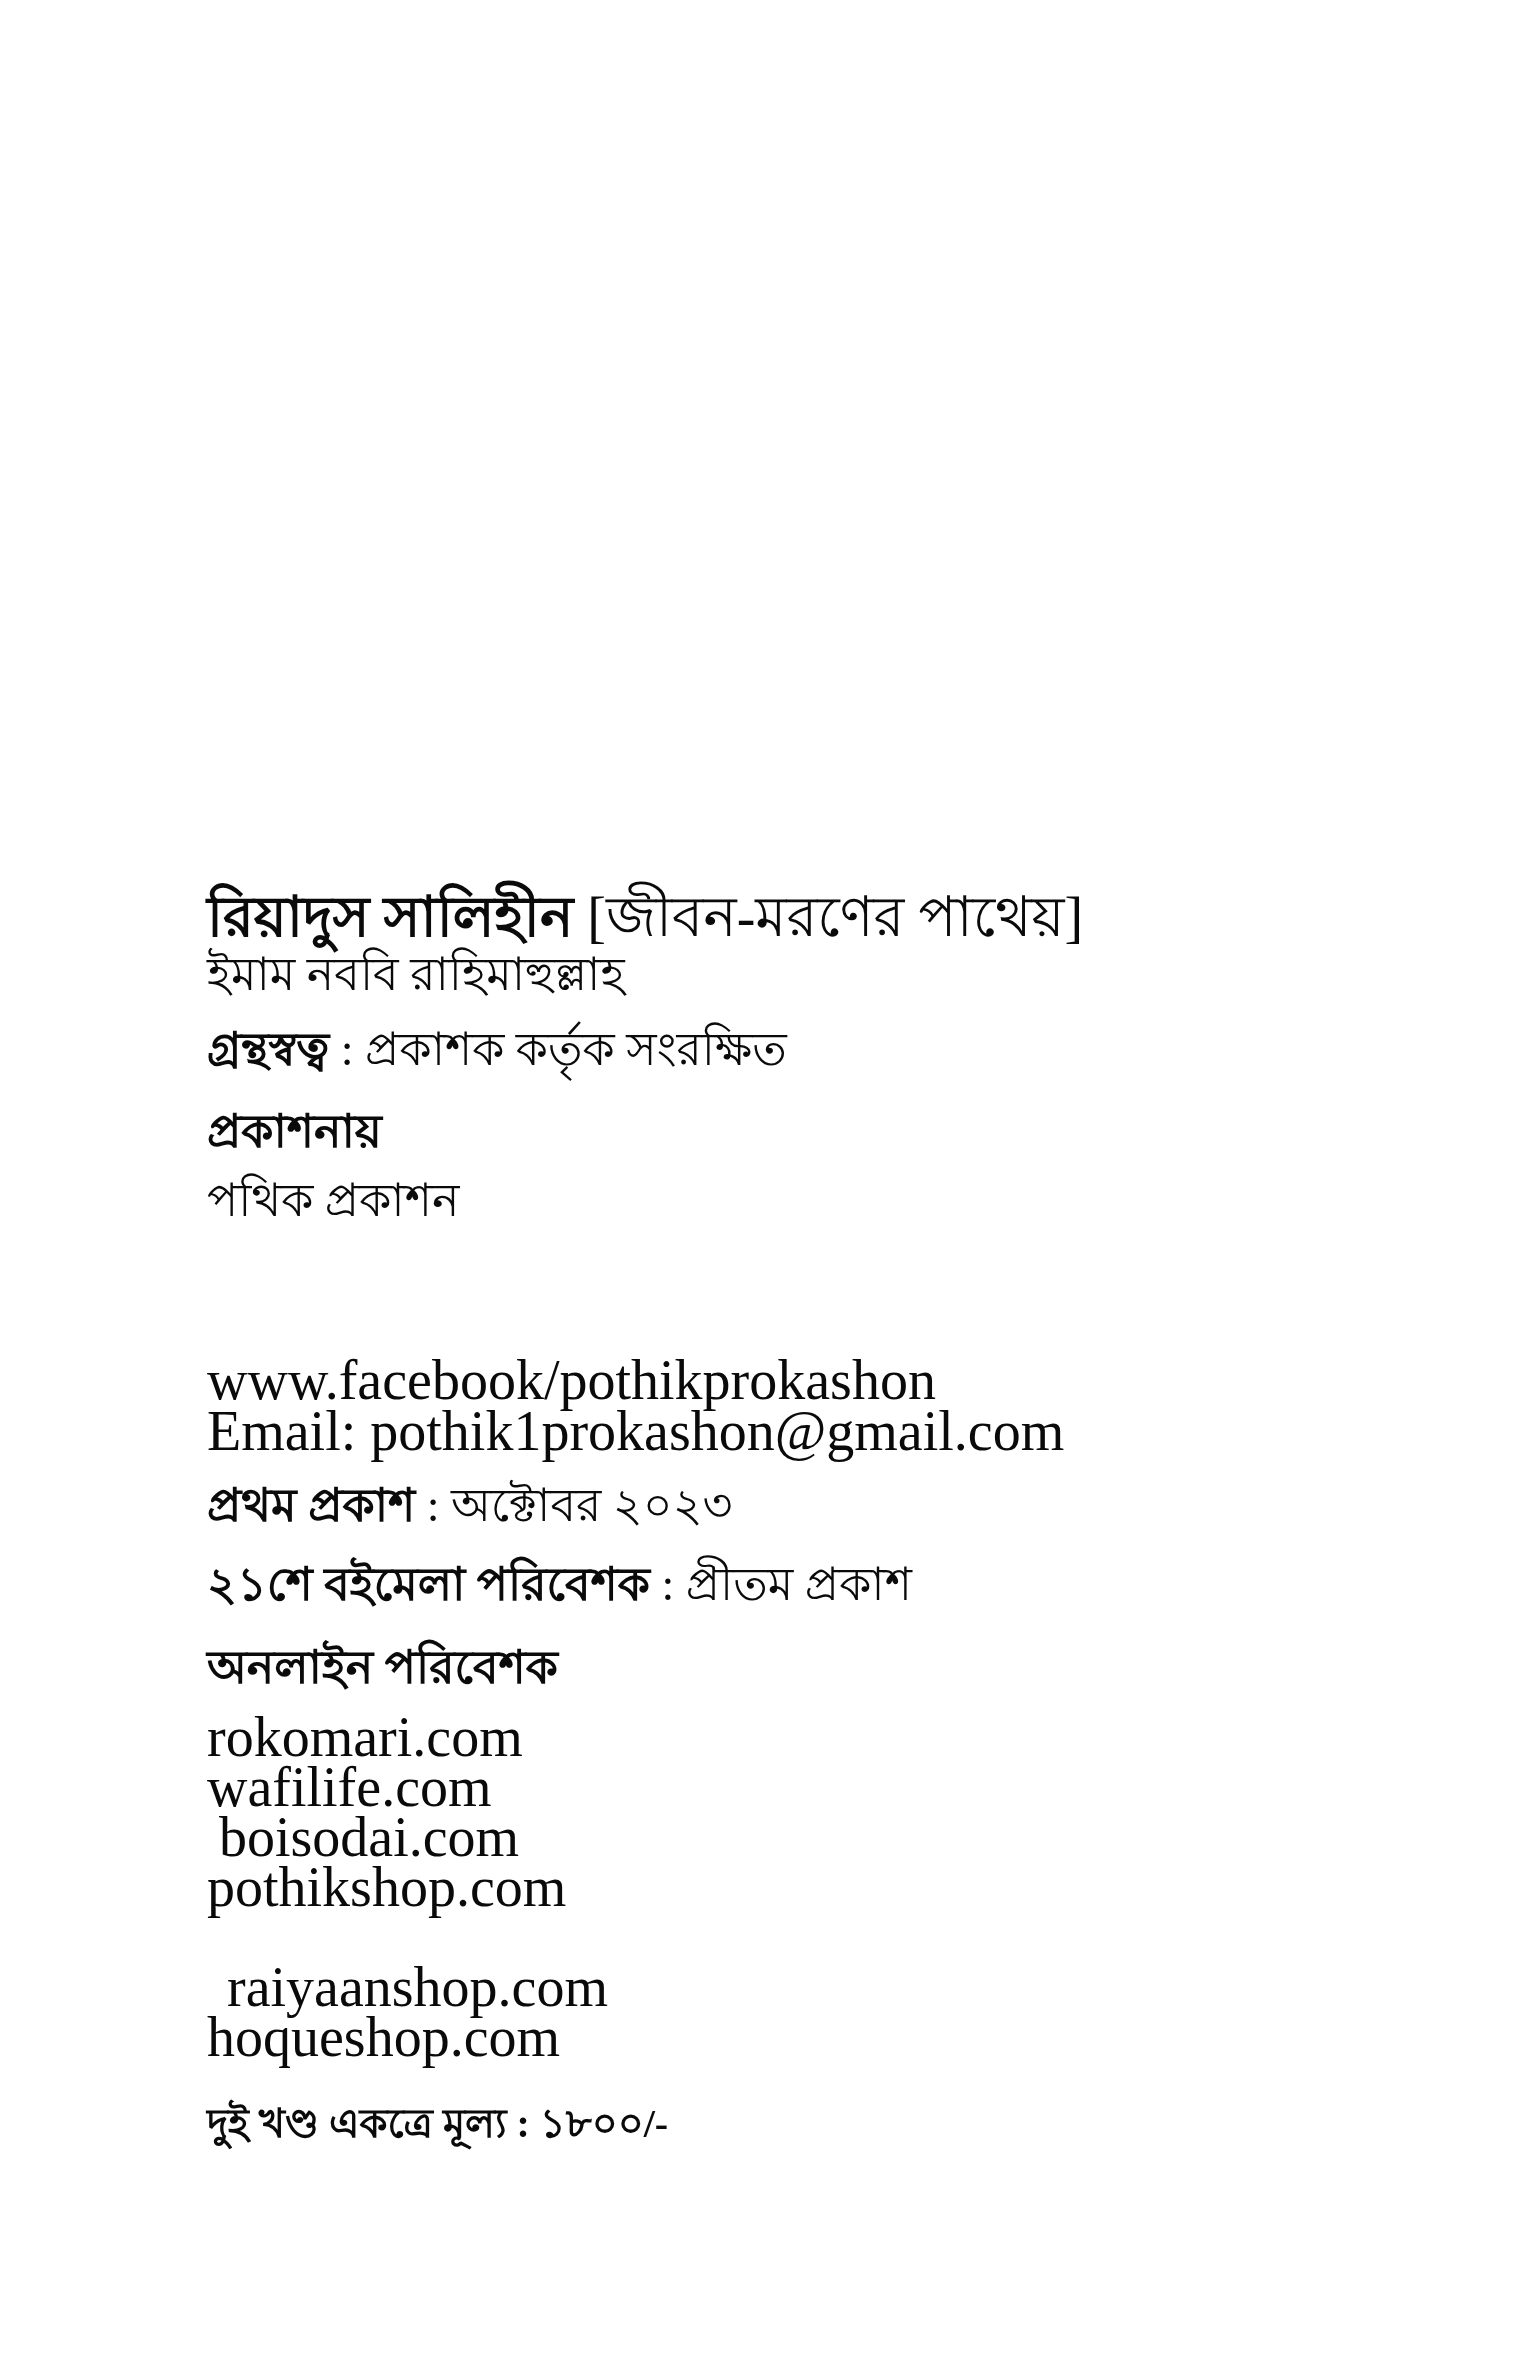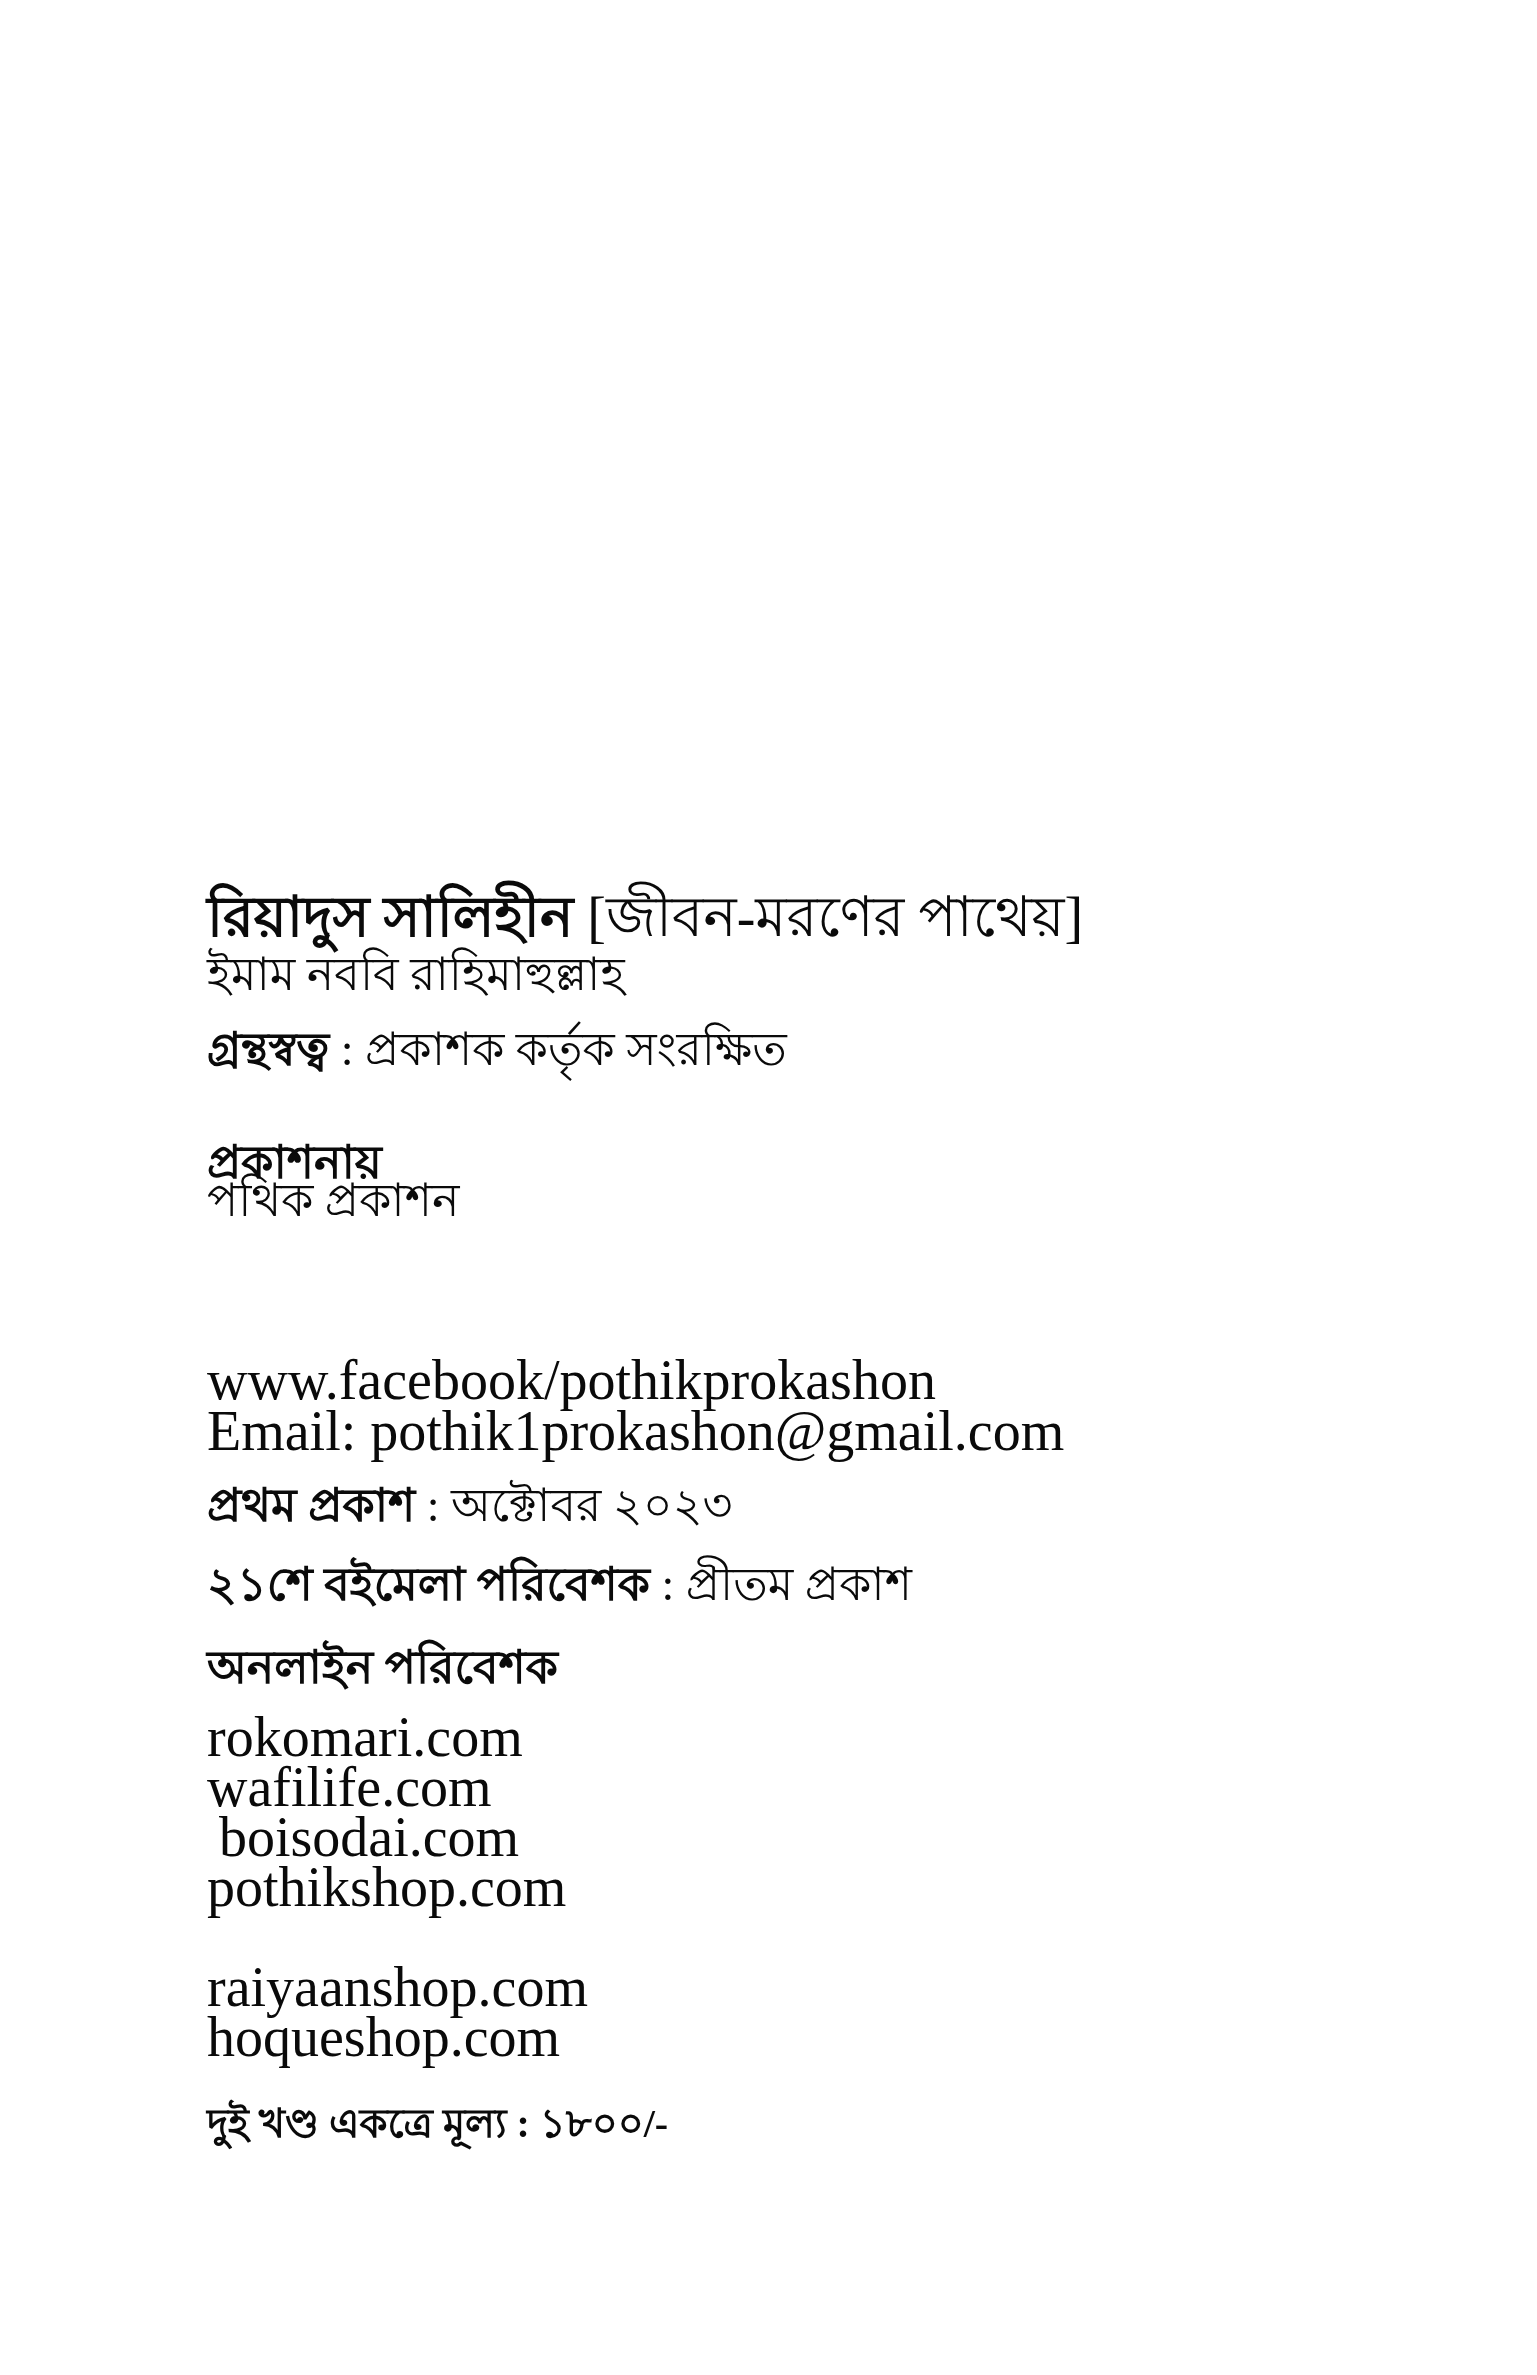--- a/index.html
+++ b/index.html
@@ -54,21 +54,21 @@
   <div class="line bn title-size" style="top: 882px;">
     <span class="bn-bold">রিয়াদুস সালিহীন</span><span class="sep"> [জীবন-মরণের পাথেয়]</span>
   </div>
 
   <div class="line bn" style="top: 946px;">ইমাম নববি রাহিমাহুল্লাহ</div>
 
   <div class="line bn" style="top: 1021px;">
     <span class="bn-bold">গ্রন্থস্বত্ব</span><span class="sep"> : প্রকাশক কর্তৃক সংরক্ষিত</span>
   </div>
 
-  <div class="line bn bn-bold" style="top: 1103px; margin-top: 31px;">প্রকাশনায়</div>
+  <div class="line bn bn-bold" style="top: 1103px;">প্রকাশনায়</div>
 
   <div class="line bn" style="top: 1172px;">পথিক প্রকাশন</div>
 
 
 
   <div class="line latin" style="top: 1345px;">www.facebook/pothikprokashon</div>
 
   <div class="line latin" style="top: 1396px;">Email: pothik1prokashon@gmail.com</div>
 
   <div class="line bn" style="top: 1477px;">
@@ -78,19 +78,19 @@
   <div class="line bn" style="top: 1556px;">
     <span class="bn-bold">২১শে বইমেলা পরিবেশক</span><span class="sep"> : প্রীতম প্রকাশ</span>
   </div>
 
   <div class="line bn bn-bold" style="top: 1639px;">অনলাইন পরিবেশক</div>
 
   <div class="line latin" style="top: 1702px;">rokomari.com</div>
   <div class="line latin" style="top: 1752px;">wafilife.com</div>
   <div class="line latin" style="top: 1802px; margin-left: 12px;">boisodai.com</div>
   <div class="line latin" style="top: 1852px;">pothikshop.com</div>
-  <div class="line latin" style="top: 1952px;">raiyaanshop.com</div>
+  <div class="line latin" style="top: 1952px; margin-left: 20px;">raiyaanshop.com</div>
   <div class="line latin" style="top: 2002px;">hoqueshop.com</div>
 
   <div class="line bn bn-bold price-size" style="top: 2099px;">দুই খণ্ড একত্রে মূল্য : ১৮০০/-</div>
 
 </div>
 
 
 </body></html>

